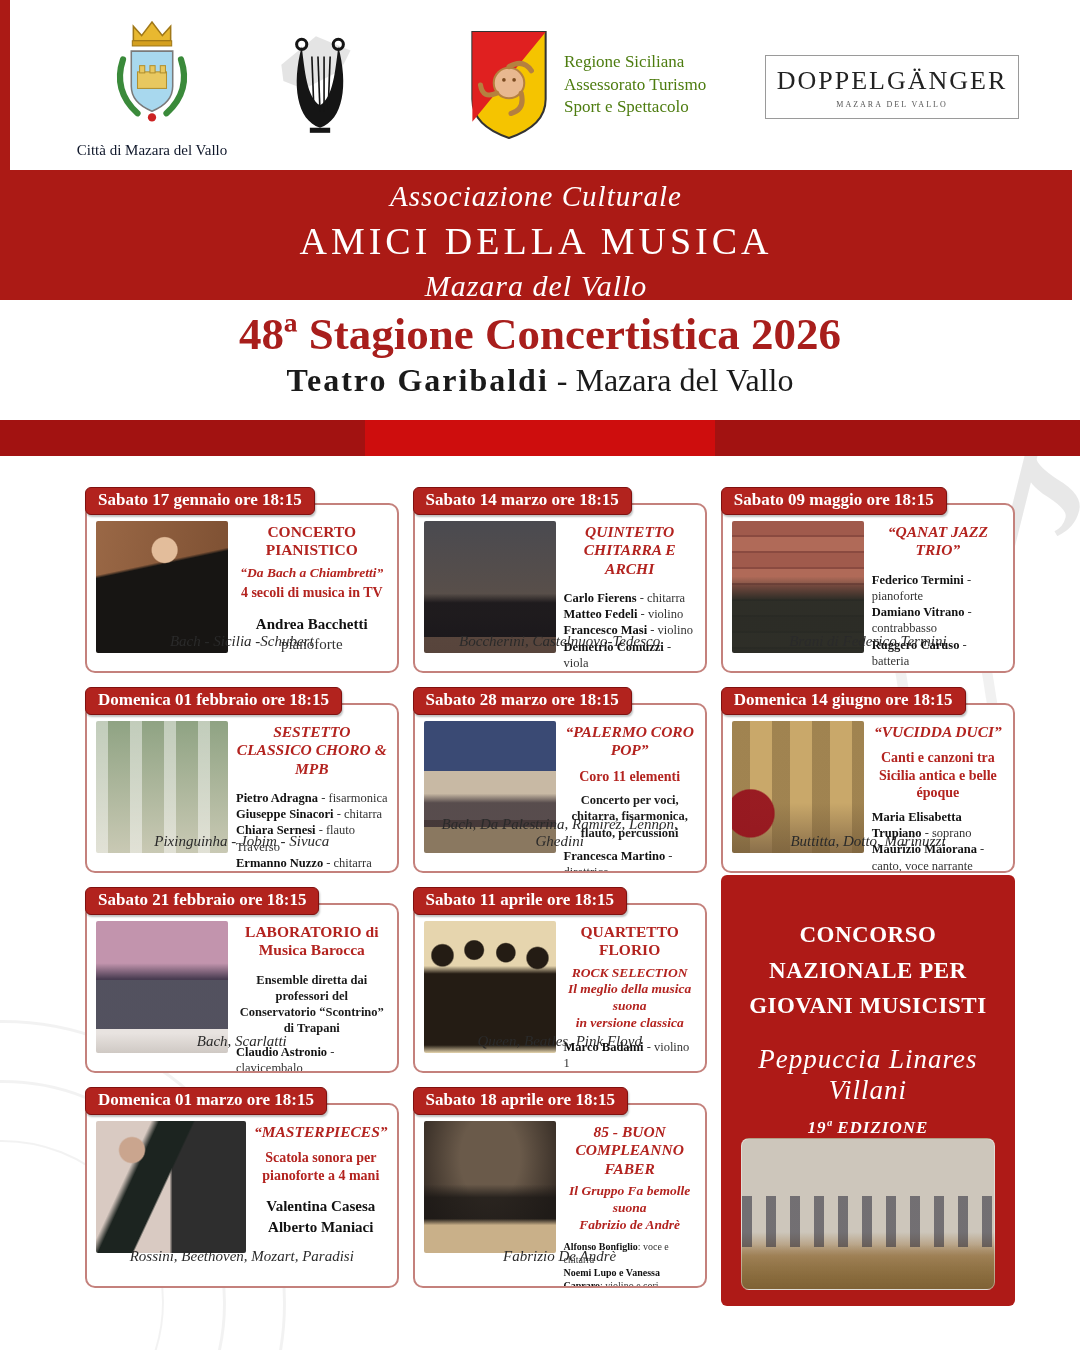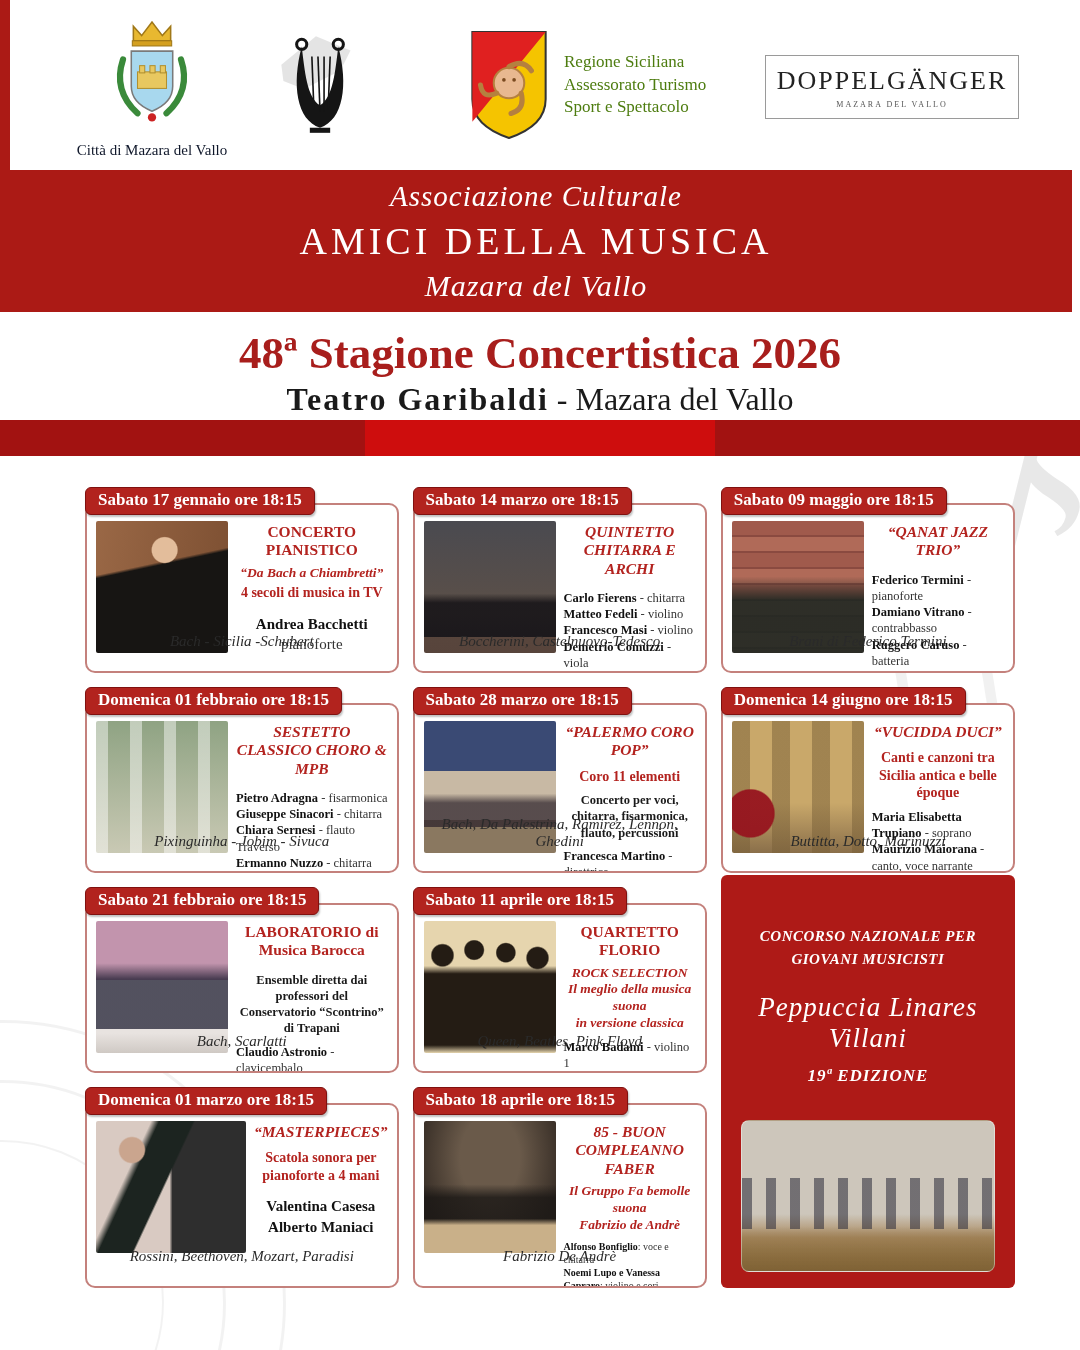--- a/index.html
+++ b/index.html
@@ -29,21 +29,21 @@
   .sponsor-city{font-size:8px;letter-spacing:2px;color:#555;margin-top:4px;}
 
   
   .banner{position:absolute;left:0;top:170px;width:1072px;height:142px;background:#ab1a15;
           color:#fff;text-align:center;z-index:1;}
   .banner .l1{font-style:italic;font-size:29px;padding-top:10px;letter-spacing:1px;}
   .banner .l2{font-size:38px;letter-spacing:4px;margin-top:6px;}
   .banner .l3{font-style:italic;font-size:30px;margin-top:6px;letter-spacing:1px;}
 
   
-  .titleband{position:absolute;left:0;top:319px;width:1080px;height:108px;background:#fff;
+  .titleband{position:absolute;left:0;top:300px;width:1080px;height:108px;background:#fff;
              text-align:center;z-index:1;}
   .season{font-size:45px;font-weight:bold;color:#a81e1c;margin-top:8px;}
   .venue{font-size:32px;color:#1a1a1a;margin-top:2px;}
   .venue .v-bold{font-weight:bold;letter-spacing:2px;}
 
   .redband{position:absolute;left:0;top:420px;width:1080px;height:36px;background:#a21211;z-index:1;}
   .redband .bright{position:absolute;left:365px;top:0;width:350px;height:36px;background:#ce0d0d;}
 
   
   .grid{position:absolute;left:85px;top:487px;width:930px;z-index:3;
@@ -72,21 +72,21 @@
   .perf.list{text-align:left;font-size:12.5px;line-height:1.3;}
   .perf.small{text-align:left;font-size:10px;line-height:1.3;}
   .perf.center{text-align:center;font-size:15px;line-height:1.35;margin-top:12px;}
   .perf .nm{font-weight:bold;color:#111;}
   .perf .rl{color:#333;}
   .program{text-align:center;font-style:italic;font-size:15px;color:#2a2a2a;padding:4px 0 5px;margin-top:auto;}
 
   
   .contest-card{flex:1;margin-top:-12px;background:#ae1a17;border-radius:6px;color:#fff;
         text-align:center;padding:42px 16px 16px;display:flex;flex-direction:column;}
-  .contest-title{font-size:15px;font-weight:bold;font-style:italic;line-height:1.55;letter-spacing:.5px;margin-top:8px;}
+  .contest-title{font-size:23px;font-weight:bold;line-height:1.55;letter-spacing:.5px;}
   .contest-name{font-size:27px;font-style:italic;margin-top:20px;letter-spacing:1px;}
   .contest-edition{font-size:17px;font-weight:bold;font-style:italic;margin-top:12px;letter-spacing:1px;}
   .contest-card .photo{margin-top:auto;align-self:center;border-radius:8px;border:1px solid rgba(255,255,255,.4);}
 
   
   .ph-pianist{background:
      radial-gradient(circle at 52% 22%, #e3bd9b 0 10%, transparent 11%),
      linear-gradient(168deg, transparent 34%, #171513 36% 96%),
      linear-gradient(100deg,#9a6846,#7b4e31);}
   .ph-quintet{background:

